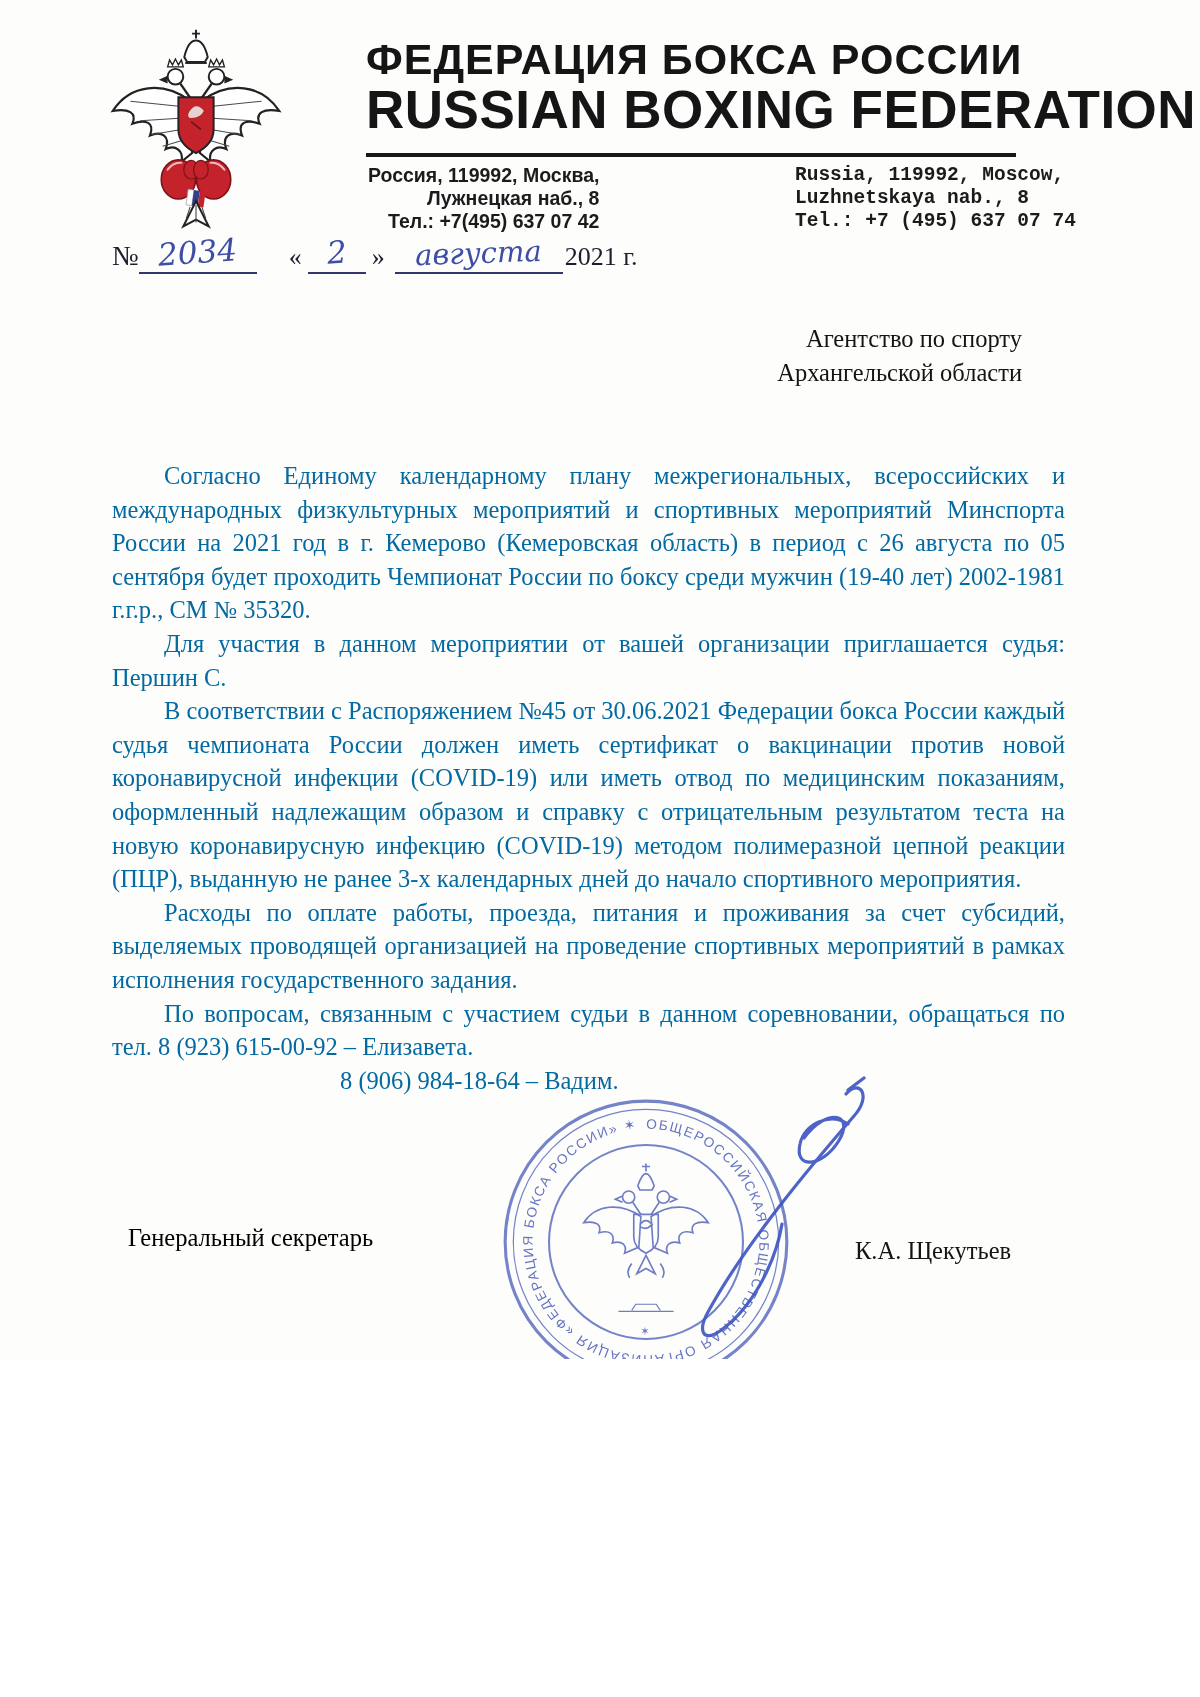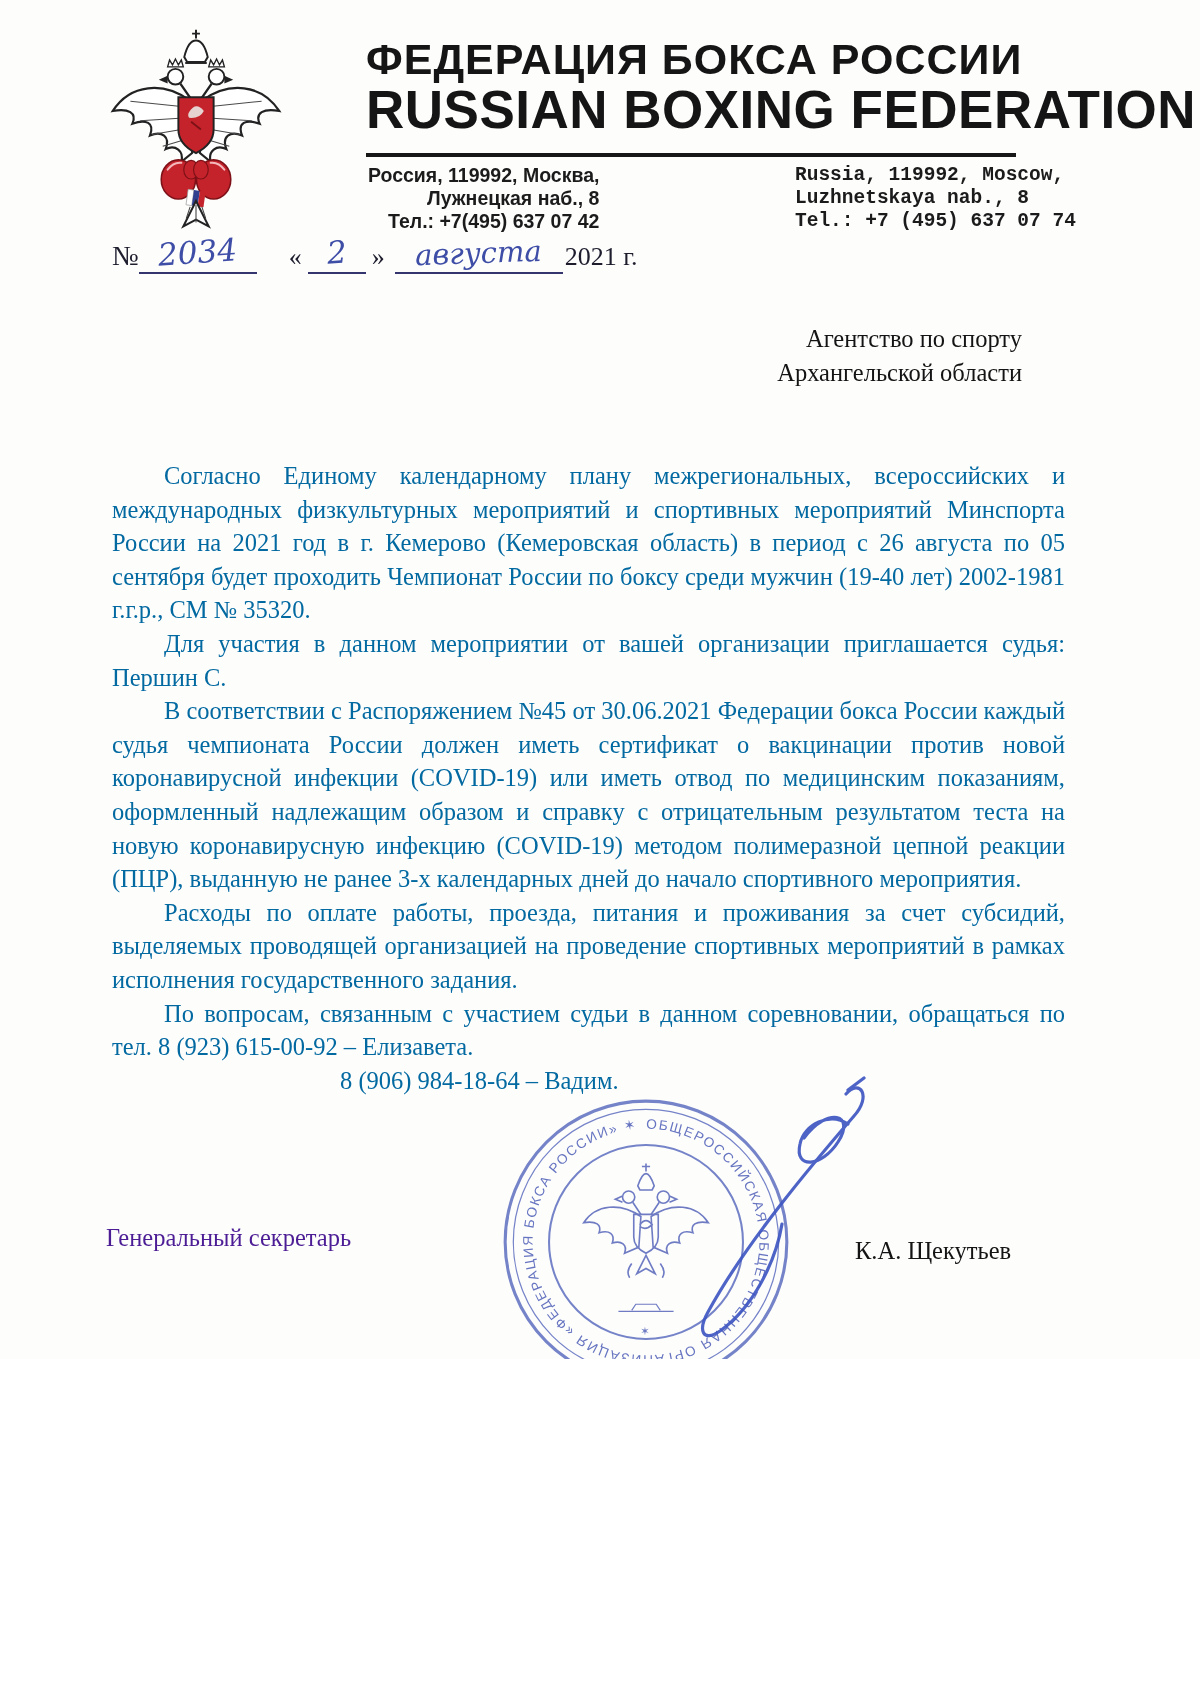--- a/index.html
+++ b/index.html
@@ -48,21 +48,21 @@
     font-size:24.5px; line-height:34px; text-align:right; color:#141414;
   }
   
   .body{
     position:absolute; left:112px; top:447px; width:953px;
     font-size:24.5px; line-height:33.6px; text-align:justify; color:#0369a1;margin-top:12px;
   }
   .body p{margin:0; text-indent:52px;}
   .body p.phone2{text-indent:0; margin-left:228px; text-align:left;}
   
-  .sig-title{position:absolute; left:106px; top:1224px; font-size:24.5px; color:#4c1d95; white-space:nowrap;}
+  .sig-title{position:absolute; left:128px; top:1224px; font-size:24.5px; color:#000000; white-space:nowrap;}
   .sig-name{position:absolute; left:855px; top:1237px; font-size:24.5px; color:#141414; white-space:nowrap;text-align:right;}
   .stamp{position:absolute; left:498px; top:1094px; width:296px; height:296px; opacity:0.92;}
   .autograph{position:absolute; left:548px; top:1072px; width:340px; height:300px;}
   
   .footer{position:absolute; left:110px; top:1558px; font-size:21px; line-height:31px; color:#1a1a1a;}
 </style>
 </head>
 <body>
 
 <div class="page">

